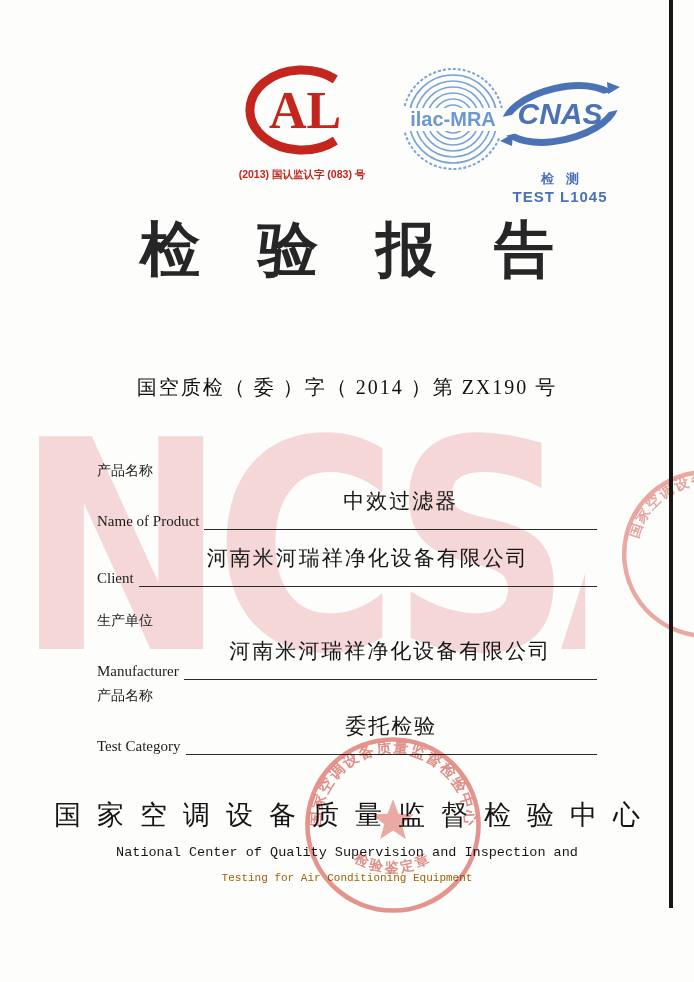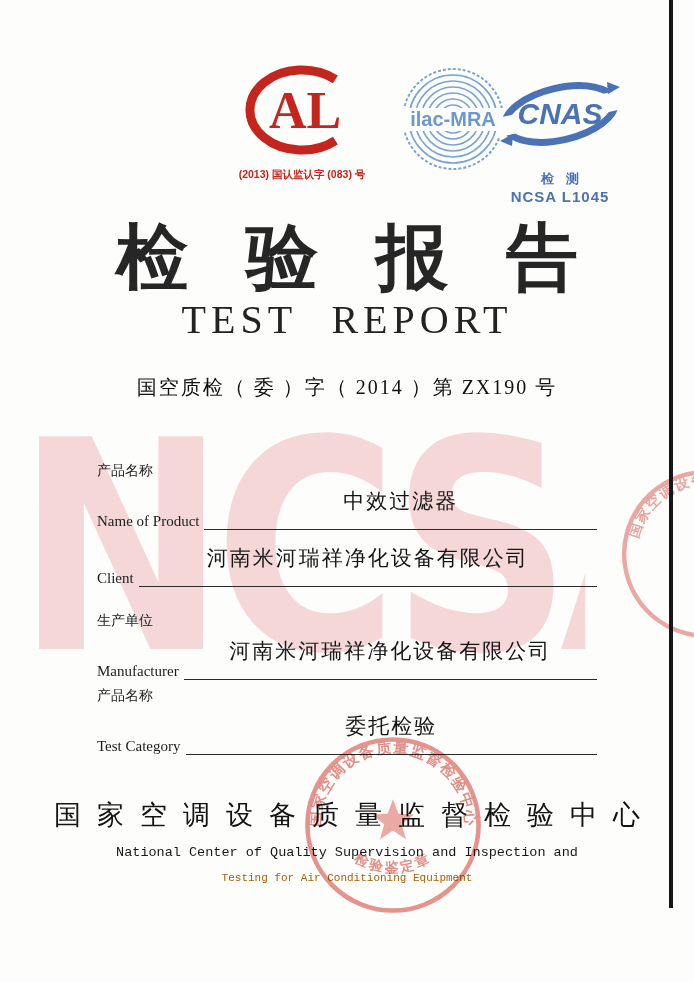--- a/index.html
+++ b/index.html
@@ -17,21 +17,21 @@
   .cma-number  { margin-top:3px; font-family:"Liberation Sans",sans-serif; font-weight:bold;
                  font-size:16px; letter-spacing:1.5px; color:#c4261d; }
   .cal-caption { margin-top:6px; font-family:"Liberation Sans",sans-serif; font-weight:bold;
                  font-size:10.5px; color:#c4261d; white-space:nowrap; }
   .cnas-cn     { margin-top:12px; font-size:13px; font-weight:bold; color:#4a72b5;
                  letter-spacing:12px; text-indent:12px; }
   .cnas-code   { font-family:"Liberation Sans",sans-serif; font-weight:bold;
                  font-size:15px; letter-spacing:1px; color:#4a72b5; }
   
   .title-cn { position:absolute; top:210px; left:0; width:100%; text-align:center;
-              font-family:"DejaVu Sans",sans-serif; font-weight:bold; font-size:72px;
+              font-family:"DejaVu Sans",sans-serif; font-weight:bold; font-size:60px;
               letter-spacing:58px; text-indent:58px; color:#262626; }
   .title-en { position:absolute; top:296px; left:0; width:100%; text-align:center;
               font-size:40px; letter-spacing:5px; word-spacing:20px; color:#232323; }
   .report-no { position:absolute; top:374px; left:0; width:100%; text-align:center;
                font-size:20px; letter-spacing:2px; color:#111; }
   
   .field { position:absolute; left:97px; width:500px; z-index:2; }
   .f-cn  { font-size:14px; color:#1c1c1c; }
   .f-row { display:flex; align-items:flex-end; margin-top:7px;justify-content:flex-end; }
   .f-en  { font-size:15px; white-space:nowrap; padding-right:5px; color:#1c1c1c; }
@@ -94,25 +94,24 @@
 
   <div class="logo-block logo-cnas">
     <svg width="124" height="80" viewBox="0 0 124 80">
       <ellipse cx="62" cy="40" rx="56" ry="26" transform="rotate(-13 62 40)" fill="none" stroke="#4a72b5" stroke-width="7"></ellipse>
       <rect x="-4" y="30" width="132" height="19" fill="#fdfdfc" transform="rotate(-13 62 40)"></rect>
       <polygon points="109,8 122,13 110,20" fill="#4a72b5"></polygon>
       <polygon points="15,60 2,67 14,72" fill="#4a72b5"></polygon>
       <text x="62" y="50" text-anchor="middle" font-family="Liberation Sans, sans-serif" font-size="30" font-weight="bold" font-style="italic" fill="#4a72b5">CNAS</text>
     </svg>
     <div class="cnas-cn">检测</div>
-    <div class="cnas-code">NCSA L1045</div>
+    <div class="cnas-code">TEST L1045</div>
   </div>
 
   <div class="title-cn">检验报告</div>
-  <div class="title-en">TEST REPORT</div>
   <div class="report-no">国空质检（ 委 ）字（ 2014 ）第 ZX190 号</div>
 
   <div class="field field-0">
     <div class="f-cn">产品名称</div>
     <div class="f-row">
       <span class="f-en">Name of Product</span>
       <span class="f-line">
         <span class="f-value">中效过滤器</span>
       </span>
     </div>

